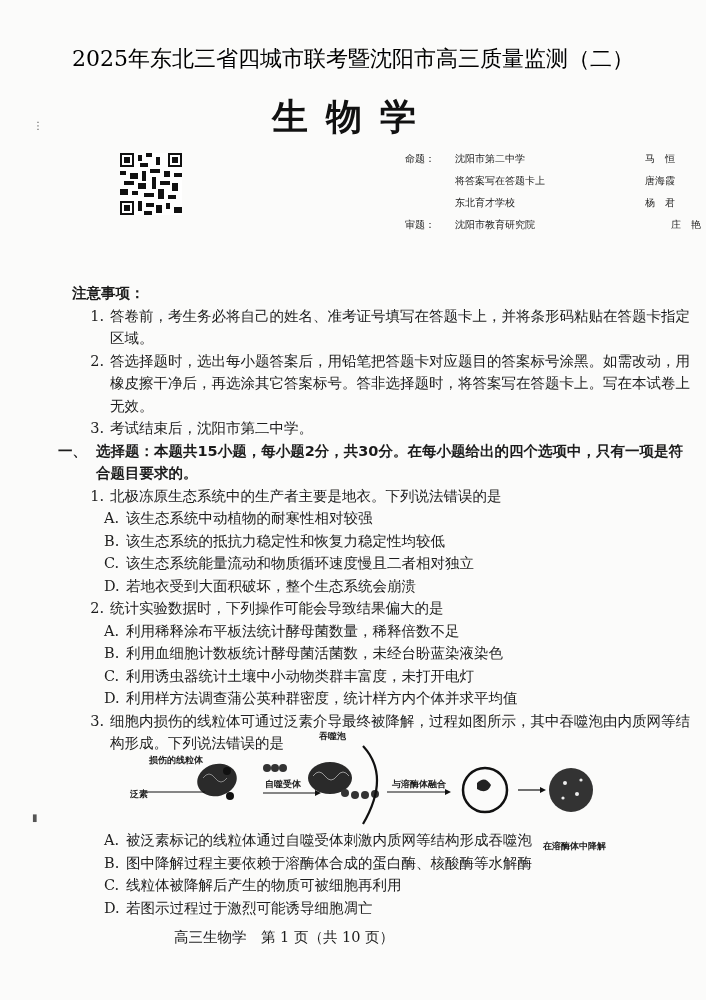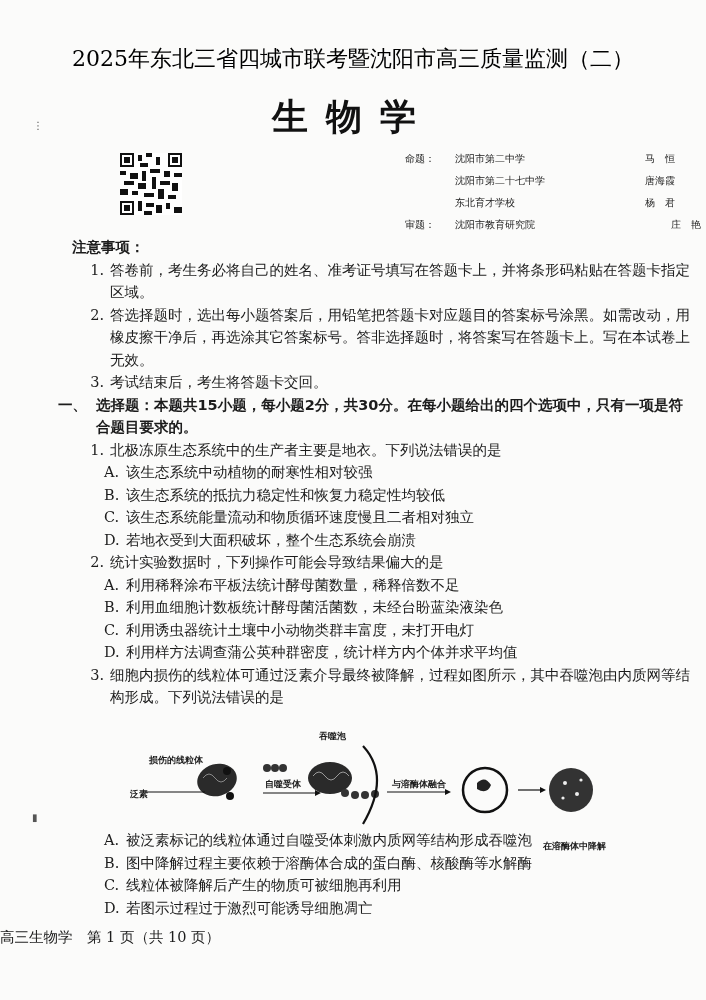--- a/index.html
+++ b/index.html
@@ -10,31 +10,31 @@
   .abs { position:absolute; }
   .title { top:44px; left:0; width:706px; text-align:center; font-size:22px; letter-spacing:0px; color:#000000; }
   .subject { top:93px; left:0; width:706px; text-align:center; font-size:36px; font-weight:bold; letter-spacing:18px; color:#111; font-family:Liberation Sans, sans-serif; }
   .qr { top:153px; left:120px; width:62px; height:62px; background:#fff; }
   .credits { top:148px; left:405px; font-size:10px; line-height:22px; }
   .credits .row { display:flex; height:22px; }
   .credits .role { width:50px; }
   .credits .org { width:140px; }
   .credits .person { width:60px; letter-spacing:0; }
   .notice { top:236px; left:72px; width:620px; font-size:14.5px; line-height:22.5px; }
-  .notice .head { font-weight:bold; font-family:"DejaVu Sans","Liberation Sans",sans-serif; }
+  .notice .head { font-weight:bold; font-family:"DejaVu Sans","Liberation Sans",sans-serif;margin-top:46px; }
   .item { display:flex; }
   .item .num { width:32px; text-align:right; padding-right:6px; flex:none; }
   .item .txt { flex:1; }
   .section { font-weight:bold; font-family:"DejaVu Sans","Liberation Sans",sans-serif; }
   .section .num { width:32px; text-align:left; }
   .opt { padding-left:32px; display:flex; }
   .opt .letter { width:22px; flex:none; }
   .figure { top:728px; left:105px; width:520px; height:100px; }
   .fig-label { font-size:9px; font-weight:bold; font-family:"DejaVu Sans","Liberation Sans",sans-serif; position:absolute; white-space:nowrap; }
-  .footer { top:928px; left:0; width:568px; font-size:14.5px; }
+  .footer { top:928px; left:0; width:568px; text-align:center; font-size:14.5px; }
   .margin-mark { font-size:10px; color:#555; }
 </style>
 </head>
 <body>
 
 <div class="abs title">2025年东北三省四城市联考暨沈阳市高三质量监测（二）</div>
 <div class="abs subject">生物学</div>
 
 <div class="abs margin-mark" style="top:120px;left:33px;">⋮</div>
 <div class="abs margin-mark" style="top:812px;left:32px;">▮</div>
@@ -83,21 +83,21 @@
 </div>
 
 <div class="abs credits">
   <div class="row">
     <span class="role">命题：</span>
     <span class="org">沈阳市第二中学</span>
     <span class="person" style="margin-left:50px;">马　恒</span>
   </div>
   <div class="row">
     <span class="role"></span>
-    <span class="org">沈阳市第二十七中学</span>
+    <span class="org">将答案写在答题卡上</span>
     <span class="person" style="margin-left:50px;">唐海霞</span>
   </div>
   <div class="row">
     <span class="role"></span>
     <span class="org">东北育才学校</span>
     <span class="person" style="margin-left:50px;">杨　君</span>
   </div>
   <div class="row">
     <span class="role">审题：</span>
     <span class="org">沈阳市教育研究院</span>
@@ -110,21 +110,21 @@
   <div class="item">
     <span class="num">1.</span>
     <span class="txt">答卷前，考生务必将自己的姓名、准考证号填写在答题卡上，并将条形码粘贴在答题卡指定区域。</span>
   </div>
   <div class="item">
     <span class="num">2.</span>
     <span class="txt">答选择题时，选出每小题答案后，用铅笔把答题卡对应题目的答案标号涂黑。如需改动，用橡皮擦干净后，再选涂其它答案标号。答非选择题时，将答案写在答题卡上。写在本试卷上无效。</span>
   </div>
   <div class="item">
     <span class="num">3.</span>
-    <span class="txt">考试结束后，考生将答题卡交回。</span>
+    <span class="txt">考试结束后，沈阳市第二中学。</span>
   </div>
 
   <div class="item section" style="margin-left:-14px;">
     <span class="num">一、</span>
     <span class="txt">选择题：本题共15小题，每小题2分，共30分。在每小题给出的四个选项中，只有一项是符合题目要求的。</span>
   </div>
 
   <div class="item">
     <span class="num">1.</span>
     <span class="txt">北极冻原生态系统中的生产者主要是地衣。下列说法错误的是</span>

